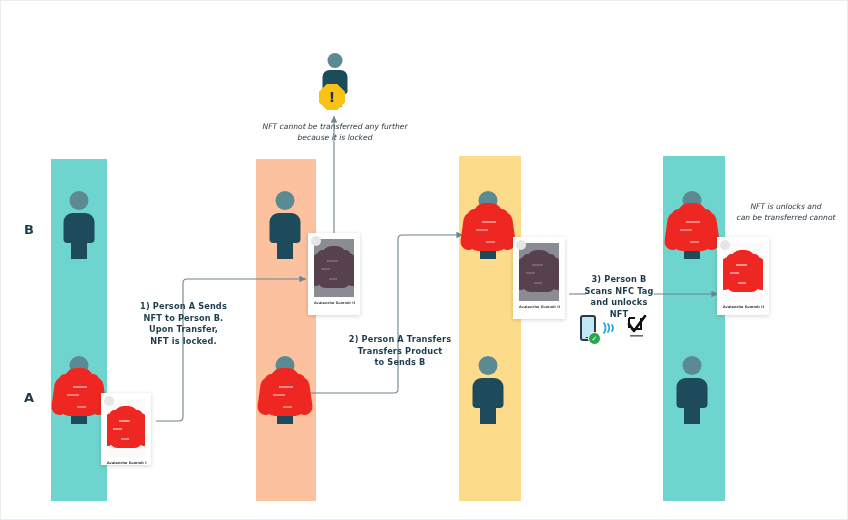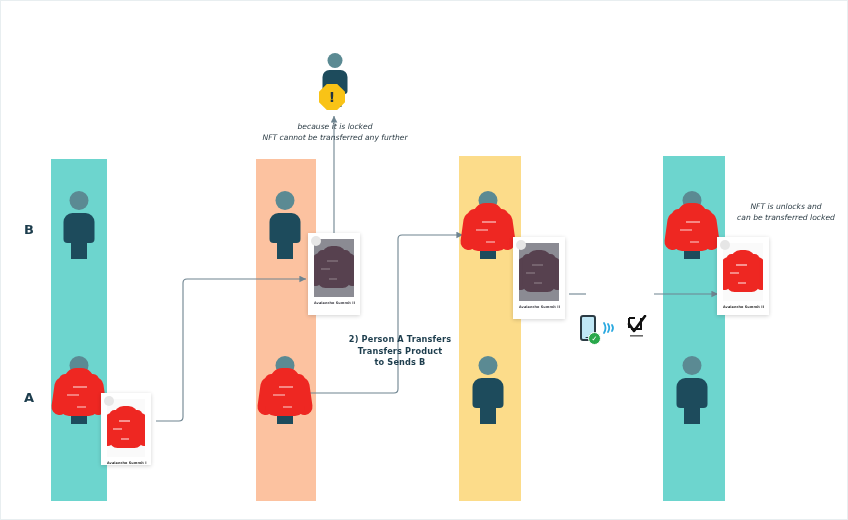--- a/index.html
+++ b/index.html
@@ -107,22 +107,22 @@
   <div class="person" style="left:320px;top:52px;width:28px;height:56px;">
     <div class="head" style="width:15px;height:15px;"></div>
     <div class="body" style="top:17px;width:25px;height:24px;border-radius:7px 7px 3px 3px;"></div>
     <div class="legs" style="top:40px;width:13px;height:14px;"></div>
   </div>
   <div class="warn" style="left:318px;top:83px;">
     <div class="oct"></div>
     <div class="bang">!</div>
   </div>
   <div class="note-text" style="left:250px;top:120px;width:168px;">
+    <div>NFT cannot be transferred any further</div>
     <div>because it is locked</div>
-    <div>NFT cannot be transferred any further</div>
   </div>
 
   <div class="person" style="left:64px;top:190px;width:28px;height:70px;">
     <div class="head" style="width:19px;height:19px;"></div>
     <div class="body" style="top:22px;width:31px;height:30px;border-radius:9px 9px 4px 4px;"></div>
     <div class="legs" style="top:51px;width:16px;height:17px;"></div>
   </div>
 
   <div class="person" style="left:64px;top:355px;width:28px;height:70px;">
     <div class="head" style="width:19px;height:19px;"></div>
@@ -147,20 +147,26 @@
         <div class="csR"></div>
         <div class="ctorso"></div>
         <div class="cp1"></div>
         <div class="cp2"></div>
         <div class="cp3"></div>
       </div>
     </div>
     <div class="caption">Avalanche Summit II P...</div>
   </div>
 
+  <div class="step-text" style="left:125px;top:300px;width:115px;">
+    <div>1) Person A Sends</div>
+    <div>NFT to Person B.</div>
+    <div>Upon Transfer,</div>
+    <div>NFT is locked.</div>
+  </div>
 
   <div class="person" style="left:270px;top:190px;width:28px;height:70px;">
     <div class="head" style="width:19px;height:19px;"></div>
     <div class="body" style="top:22px;width:31px;height:30px;border-radius:9px 9px 4px 4px;"></div>
     <div class="legs" style="top:51px;width:16px;height:17px;"></div>
   </div>
 
   <div class="nft-card locked" style="left:307px;top:232px;width:52px;height:82px;">
     <div class="badge"></div>
     <div class="thumb">
@@ -226,20 +232,25 @@
     </div>
     <div class="caption">Avalanche Summit II P...</div>
   </div>
 
   <div class="person" style="left:473px;top:355px;width:28px;height:70px;">
     <div class="head" style="width:19px;height:19px;"></div>
     <div class="body" style="top:22px;width:31px;height:30px;border-radius:9px 9px 4px 4px;"></div>
     <div class="legs" style="top:51px;width:16px;height:17px;"></div>
   </div>
 
+  <div class="step-text" style="left:582px;top:273px;width:72px;">
+    <div>3) Person B</div>
+    <div>Scans NFC Tag</div>
+    <div>and unlocks NFT</div>
+  </div>
 
   <div class="phone-wrap" style="left:579px;top:314px;width:40px;height:30px;">
     <div class="phone">
       <div class="scr"></div>
       <div class="nub"></div>
     </div>
     <div class="ok">✓</div>
     <svg style="position:absolute;left:21px;top:5px;" width="16" height="16" viewBox="0 0 16 16">
       <path d="M3,3 Q6,8 3,13" fill="none" stroke="#2AA9E0" stroke-width="1.8" stroke-linecap="round"></path>
       <path d="M7,4 Q9.5,8 7,12" fill="none" stroke="#2AA9E0" stroke-width="1.8" stroke-linecap="round"></path>
@@ -285,16 +296,16 @@
   </div>
 
   <div class="person" style="left:677px;top:355px;width:28px;height:70px;">
     <div class="head" style="width:19px;height:19px;"></div>
     <div class="body" style="top:22px;width:31px;height:30px;border-radius:9px 9px 4px 4px;"></div>
     <div class="legs" style="top:51px;width:16px;height:17px;"></div>
   </div>
 
   <div class="note-text" style="left:730px;top:200px;width:110px;">
     <div>NFT is unlocks and</div>
-    <div>can be transferred locked</div>
+    <div>can be transferred cannot</div>
   </div>
 
 </div>
 
 </body></html>

